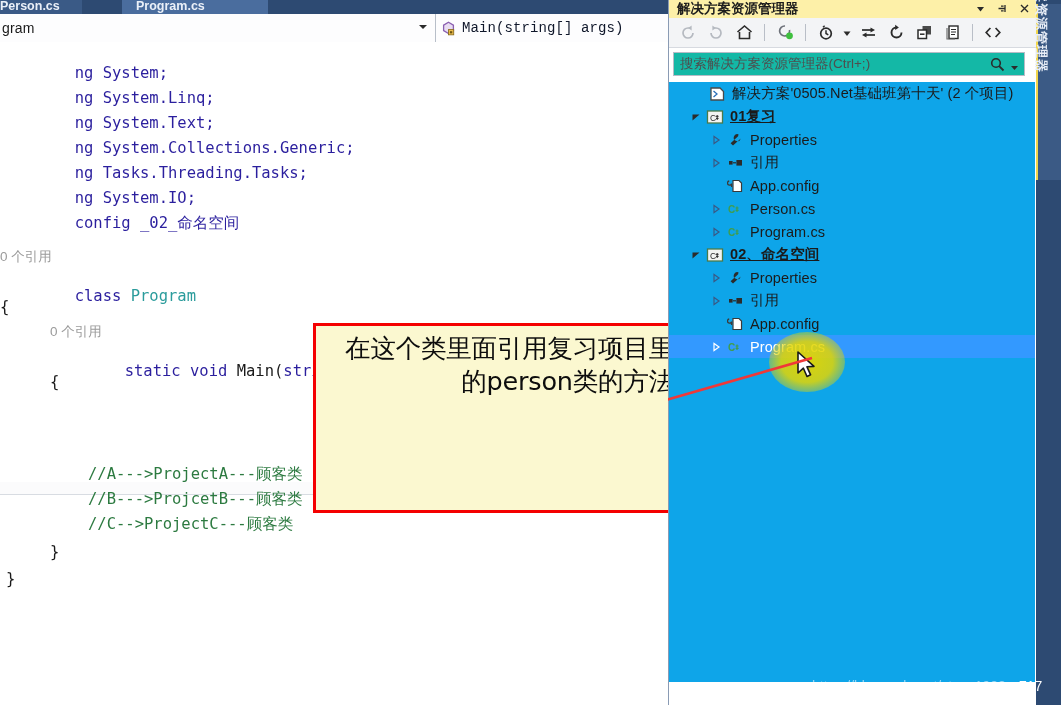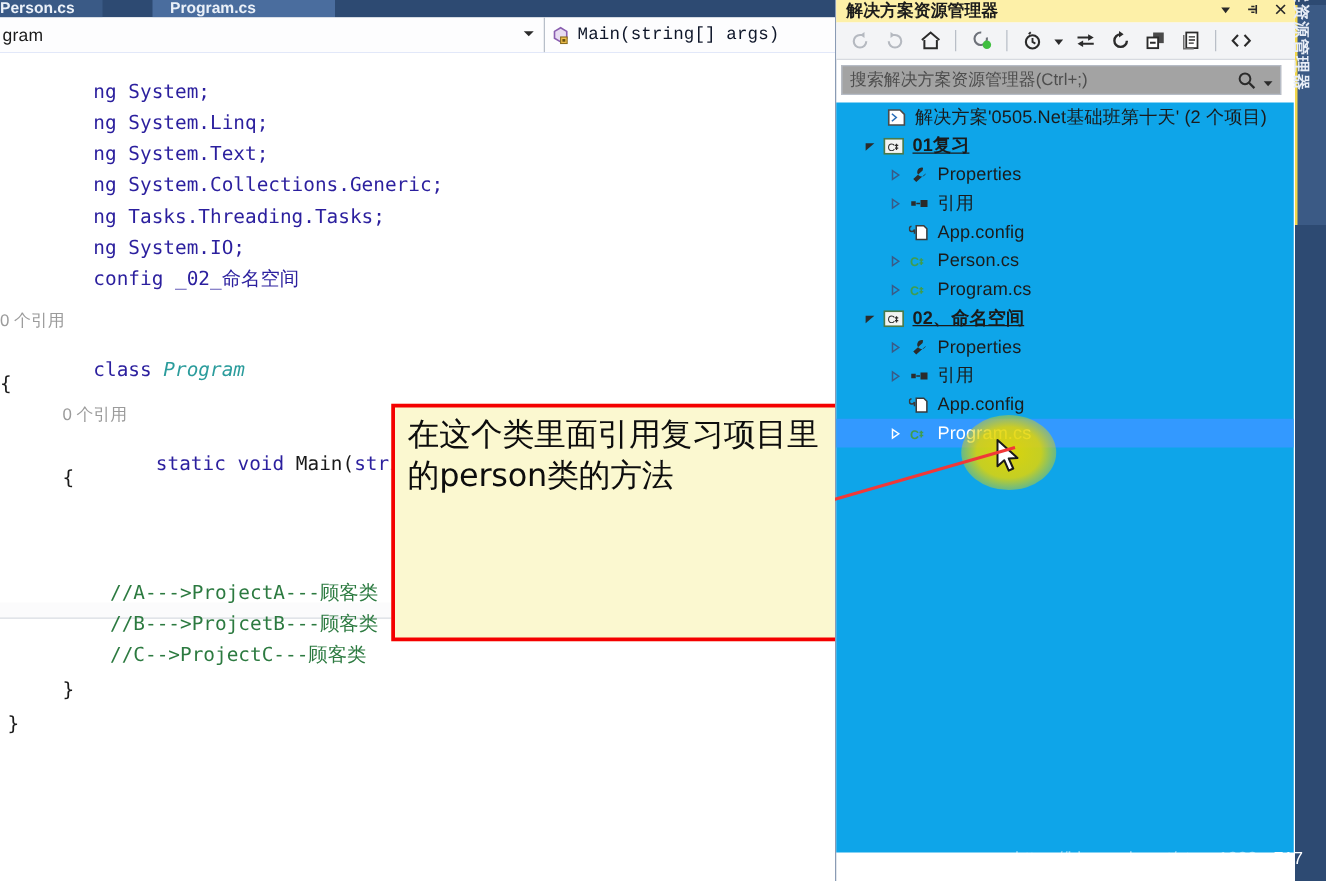--- a/index.html
+++ b/index.html
@@ -74,41 +74,42 @@
   
   #code-surface {
     position: absolute; left: 0; top: 42px; width: 668px; height: 663px;
     background: #ffffff;
     font-family: "DejaVu Sans Mono", "Liberation Mono", monospace;
     font-size: 15.5px;
   }
   .cl { position: absolute; white-space: pre; line-height: 1; text-align: center; }
   .kw      { color: #2b1f9e; }
   .kwblue  { color: #2b1f9e; }
-  .typ     { color: #2b9c9c; font-style: italic; }
+  .typ     { color: #2b9c9c; }
   .plain   { color: #1a1a1a; }
   .lens    { color: #9b9b9b; font-size: 13.5px;
              font-family: "Liberation Sans", sans-serif; }
   .cmt     { color: #2c7a40; }
   .punct   { color: #1a1a1a; }
 
   #splitter-line {
     position: absolute; left: 0; top: 452px; width: 668px; height: 1px;
     background: #d8dce2;
   }
   #splitter-shade {
     position: absolute; left: 0; top: 440px; width: 668px; height: 12px;
     background: #fbfbfc;
   }
 
   
   #callout {
     position: absolute; left: 313px; top: 323px; width: 364px; height: 190px;
     background: #fbf8d0; border: 3px solid #f40000; z-index: 40;
     padding: 6px 0 0 10px;
+    text-align: right;
   }
   #callout-text {
     font-family: "DejaVu Sans", sans-serif;
     font-size: 25.5px; color: #0d0d0d; line-height: 1.29;
     letter-spacing: -0.2px; word-break: break-all;
   }
   #callout-arrow { position: absolute; left: 620px; top: 352px; z-index: 39; }
 
   
   #se-pane {
@@ -134,21 +135,21 @@
     position: absolute; left: 0; top: 18px; width: 368px; height: 30px;
     background: #f3f4f6; border-bottom: 1px solid #d7dae0;
     display: flex; align-items: center; padding-left: 6px; gap: 2px;
   }
   .tbi { width: 26px; height: 26px; display: flex; align-items: center;
          justify-content: center; position: relative; }
   .tb-sep { width: 1px; height: 17px; background: #b9bec7; margin: 0 5px; }
 
   #se-search {
     position: absolute; left: 4px; top: 52px; width: 352px; height: 24px;
-    background: #a3a3a3; border: 1px solid #b6bcc6;
+    background: #14b8a6; border: 1px solid #b6bcc6;
     display: flex; align-items: center;
   }
   #se-search-text {
     font-size: 13.5px; color: #4e4e4e; padding-left: 6px;
     font-family: "Liberation Sans", sans-serif; white-space: nowrap;
   }
   #se-search-icons {
     position: absolute; right: 5px; top: 3px; display: flex;
     align-items: center; gap: 4px;
   }

